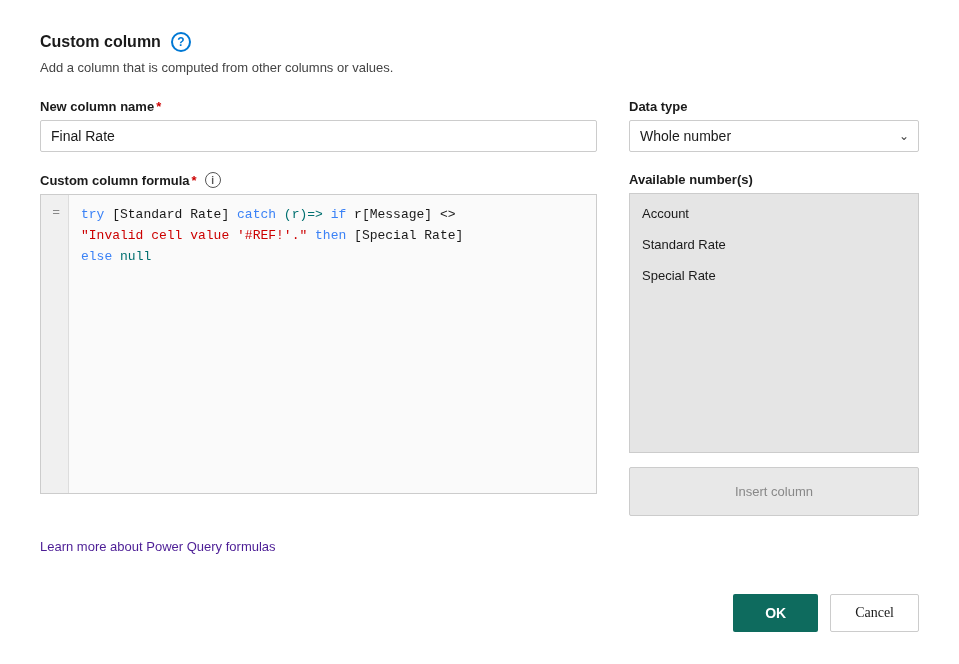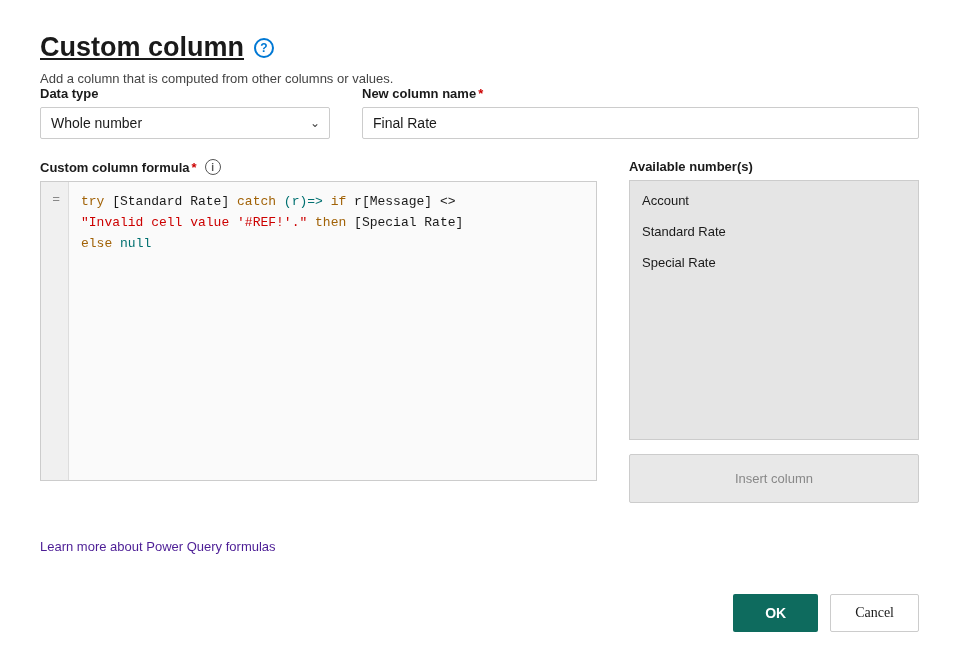--- a/index.html
+++ b/index.html
@@ -25,44 +25,44 @@
     }
 
     .dialog-title-row {
       display: flex;
       align-items: center;
       gap: 10px;
       margin-bottom: 8px;
     }
 
     .dialog-title {
-      font-size: 27px;
+      font-size: 16px;
       font-weight: 600;
       color: #1a1a1a;
-      text-decoration: underline;
     }
 
     .help-icon {
       width: 20px;
       height: 20px;
       border-radius: 50%;
       border: 2px solid #0078d4;
       color: #0078d4;
       display: flex;
       align-items: center;
       justify-content: center;
       font-size: 12px;
       font-weight: 700;
       cursor: pointer;
       flex-shrink: 0;
     }
 
     .dialog-subtitle {
       font-size: 13px;
       color: #444;
+      margin-bottom: 24px;
     }
 
     .form-row {
       display: flex;
       gap: 32px;
       margin-bottom: 20px;
       align-items: flex-start;
     }
 
     .form-group {
@@ -196,21 +196,21 @@
       align-items: flex-end;
     }
 
     .formula-content {
       padding: 10px 12px;
       flex: 1;
       line-height: 1.6;
       white-space: pre;
     }
 
-    .kw-blue { color: #a16207; }
+    .kw-blue { color: #3b82f6; }
     .kw-teal { color: #007070; }
     .kw-string { color: #cc0000; }
 
     .columns-list {
       border: 1px solid #ccc;
       background: #e5e5e5;
       min-height: 260px;
       padding: 4px 0;
     }
 
@@ -281,39 +281,39 @@
   <div class="dialog-title-row">
     <span class="dialog-title">Custom column</span>
     <div class="help-icon">
       <span>?</span>
     </div>
   </div>
 
   <div class="dialog-subtitle">Add a column that is computed from other columns or values.</div>
 
   <div class="form-row">
+    <div class="form-group form-group-left">
+      <label class="form-label">
+        <span>New column name</span><span class="required-star">*</span>
+      </label>
+      <input class="text-input" type="text" value="Final Rate" style="">
+    </div>
     <div class="form-group form-group-right">
       <label class="form-label">Data type</label>
       <div class="select-wrapper">
         <select class="select-input">
           <option>Whole number</option>
           <option>Decimal number</option>
           <option>Text</option>
           <option>Date</option>
           <option>Date/Time</option>
           <option>True/False</option>
         </select>
         <span class="select-chevron">⌄</span>
       </div>
-    </div>
-    <div class="form-group form-group-left">
-      <label class="form-label">
-        <span>New column name</span><span class="required-star">*</span>
-      </label>
-      <input class="text-input" type="text" value="Final Rate" style="">
     </div>
   </div>
 
   <div class="formula-section">
 
     <div class="formula-left">
       <div class="formula-label-row">
         <span class="form-label">
           <span>Custom column formula</span><span class="required-star">*</span>
         </span>

